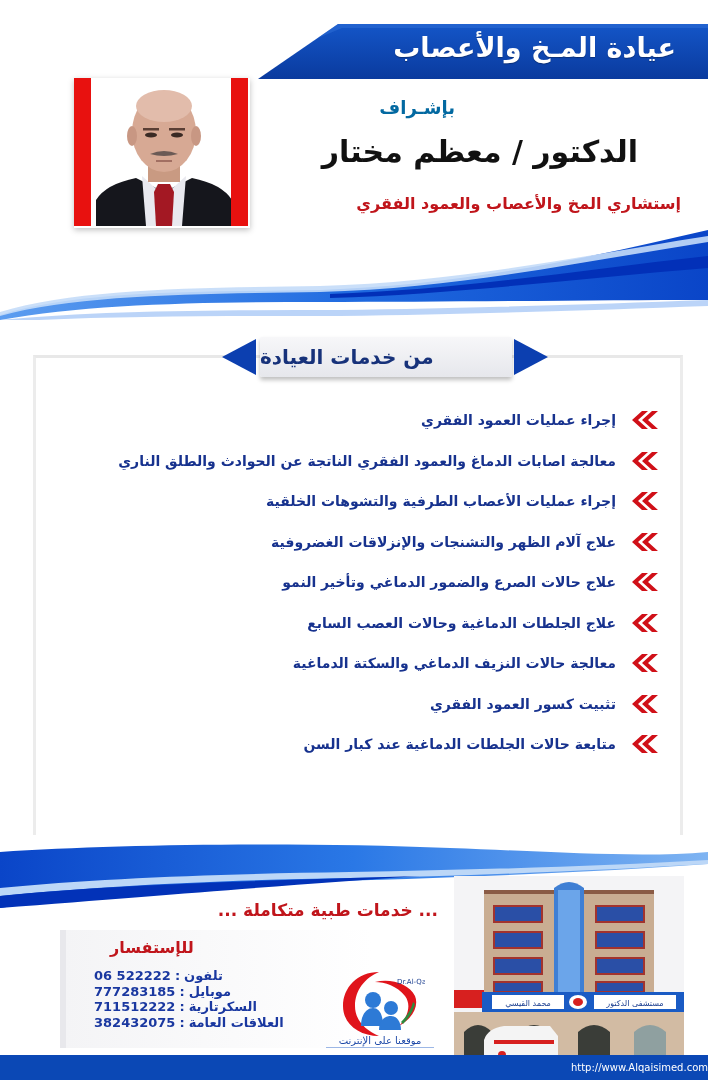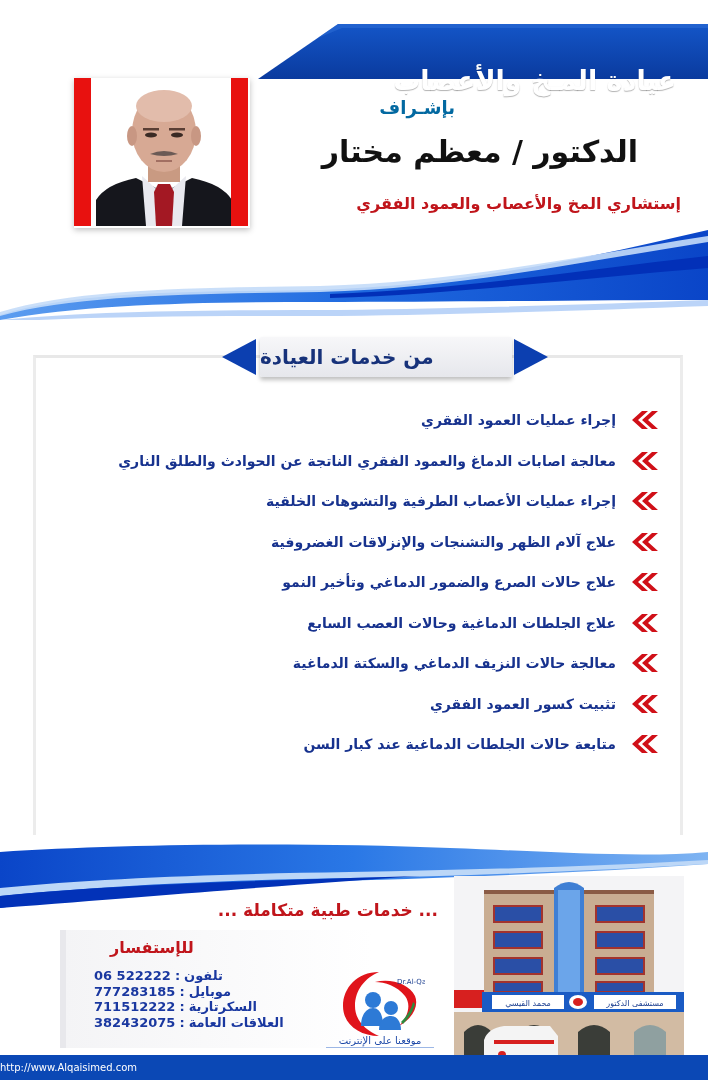--- a/index.html
+++ b/index.html
@@ -2,21 +2,21 @@
 <html><head>
 <meta charset="utf-8">
 <style>
   * { box-sizing: border-box; margin: 0; padding: 0; }
   html, body { width: 708px; height: 1080px; overflow: hidden; background: #ffffff; }
   body { position: relative; font-family: "DejaVu Sans", sans-serif; direction: ltr; }
 
   
   .title-banner { position: absolute; top: 24px; left: 258px; width: 450px; height: 56px; }
   .title-banner svg { position: absolute; left: 0; top: 0; }
-  .title-text { position: absolute; right: 32px; top: 8px; color: #fff; font-size: 27px; font-weight: bold; direction: rtl; white-space: nowrap; text-shadow: 0 1px 1px rgba(0,0,0,0.3); margin-top: 33px; }
+  .title-text { position: absolute; right: 32px; top: 8px; color: #fff; font-size: 27px; font-weight: bold; direction: rtl; white-space: nowrap; text-shadow: 0 1px 1px rgba(0,0,0,0.3); }
 
   
   .photo-frame { position: absolute; left: 74px; top: 78px; width: 176px; height: 150px; background: #fff; box-shadow: 0 2px 6px rgba(0,0,0,0.25); }
   .photo-bar { position: absolute; top: 0; width: 17px; height: 148px; background: #e8110f; }
   .photo-bar.left { left: 0; }
   .photo-bar.right { right: 2px; }
   .photo-img { position: absolute; left: 22px; top: 2px; width: 136px; height: 146px; background: #fff; overflow: hidden; }
 
   
   .supervision { position: absolute; right: 253px; top: 97px; color: #0369a1; font-size: 18px; font-weight: bold; direction: rtl; }
@@ -48,21 +48,21 @@
   .contact-row .c-label { direction: rtl; }
   .contact-row .c-sep { margin: 0 4px; }
   .contact-row .c-value { direction: ltr; }
 
   .logo { position: absolute; left: 335px; top: 968px; width: 90px; height: 70px; }
   .logo-caption { position: absolute; left: 326px; top: 1035px; width: 108px; text-align: center; font-size: 10px; color: #1f4aa8; direction: rtl; border-bottom: 1px solid #9cb7e6; padding-bottom: 1px; }
 
   .building { position: absolute; left: 454px; top: 876px; width: 230px; height: 180px; }
 
   .footer-bar { position: absolute; left: 0; top: 1055px; width: 708px; height: 25px; background: #0b48b5; }
-  .footer-url { display: block; text-align: left; line-height: 25px; font-size: 10px; color: #ffffff; }
+  .footer-url { display: block; text-align: right; line-height: 25px; font-size: 10px; color: #ffffff; }
 </style>
 </head>
 <body>
 
 <div class="title-banner">
   <svg width="450" height="56" viewBox="0 0 450 56">
     <defs>
       <linearGradient id="bg1" x1="0" y1="0" x2="0" y2="1">
         <stop offset="0" stop-color="#1456c8"></stop>
         <stop offset="1" stop-color="#0a3a9e"></stop>

